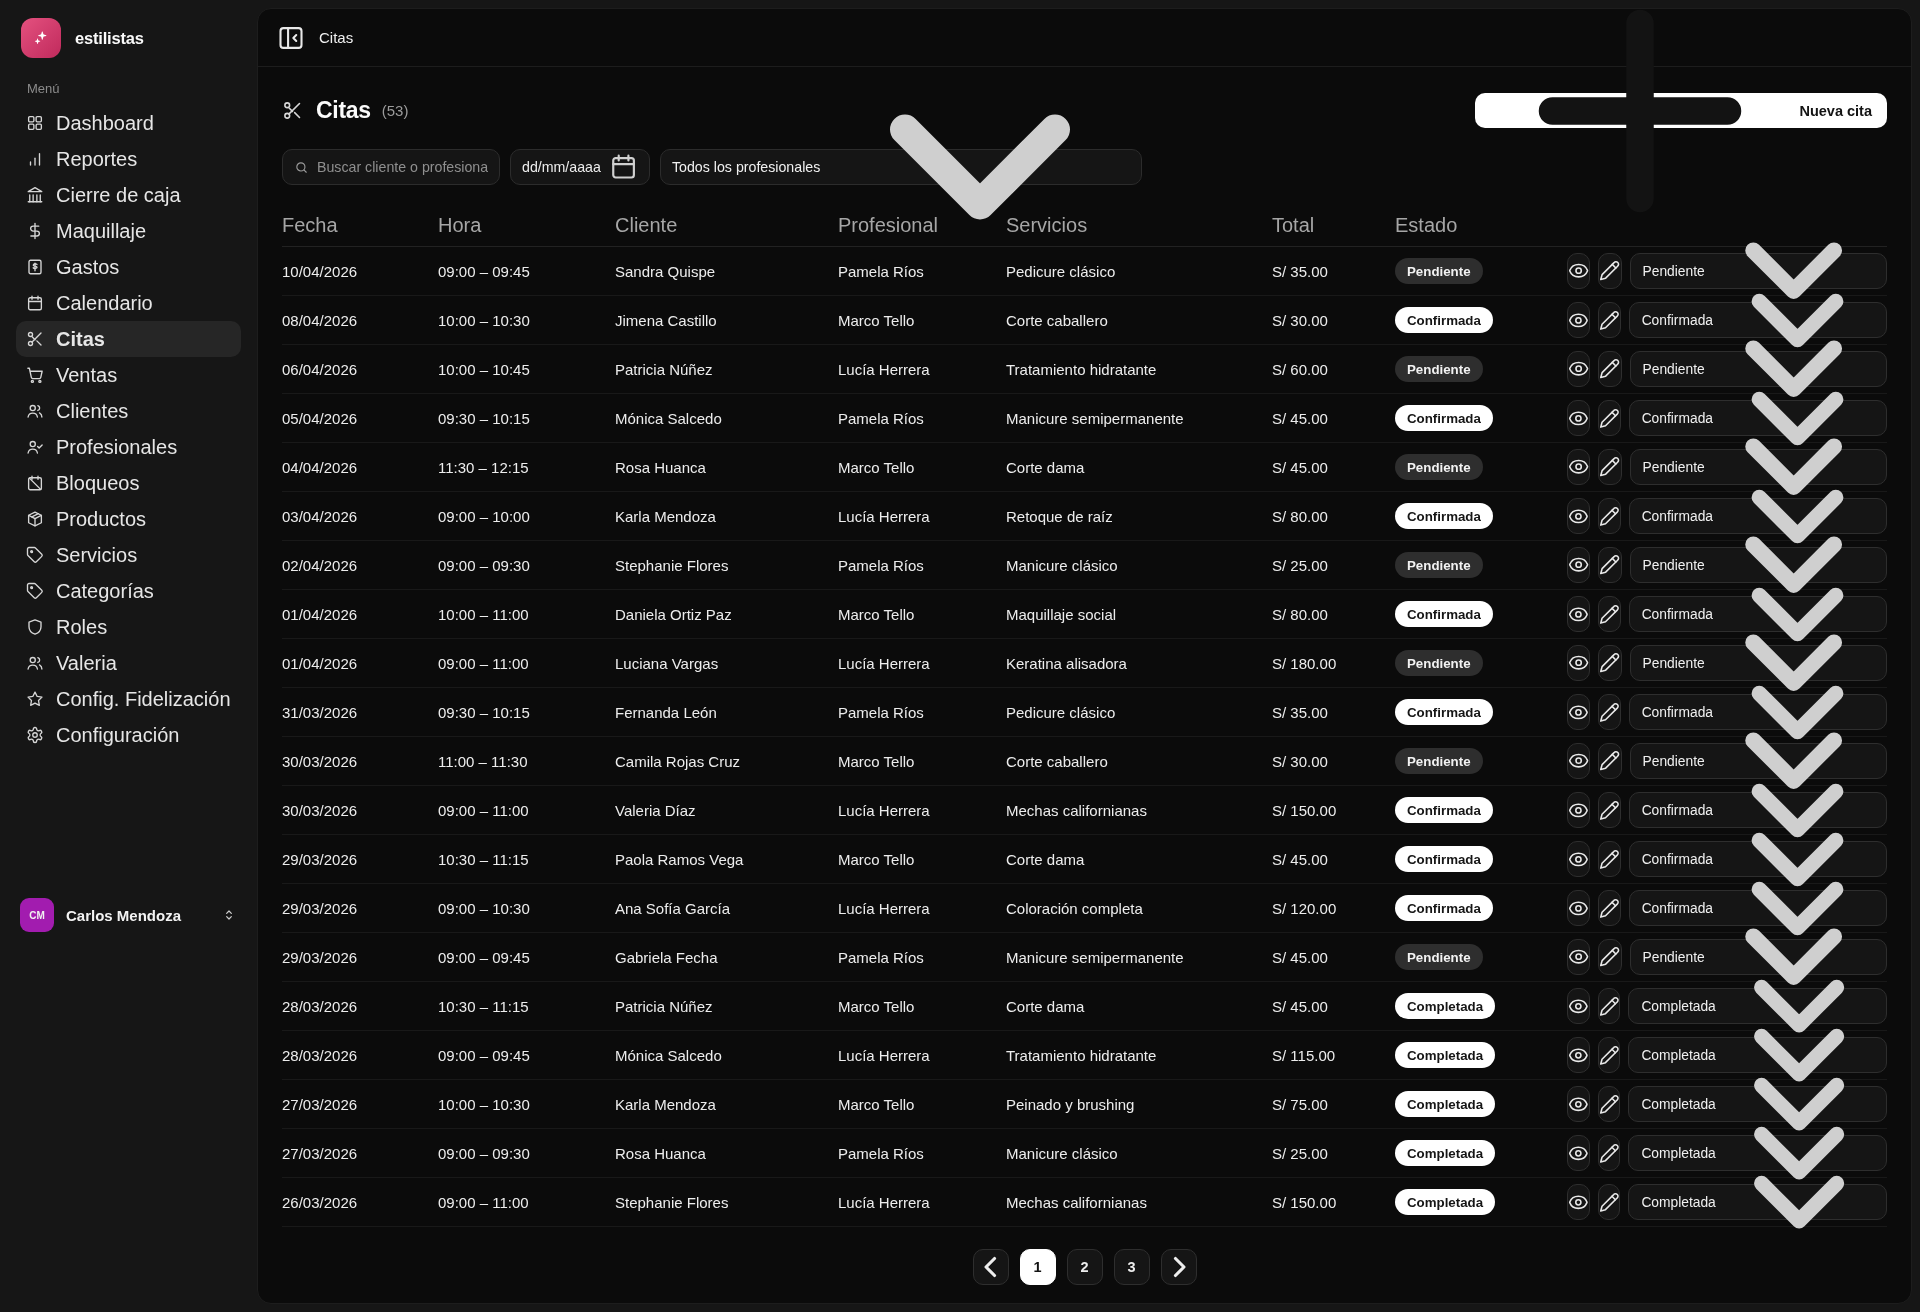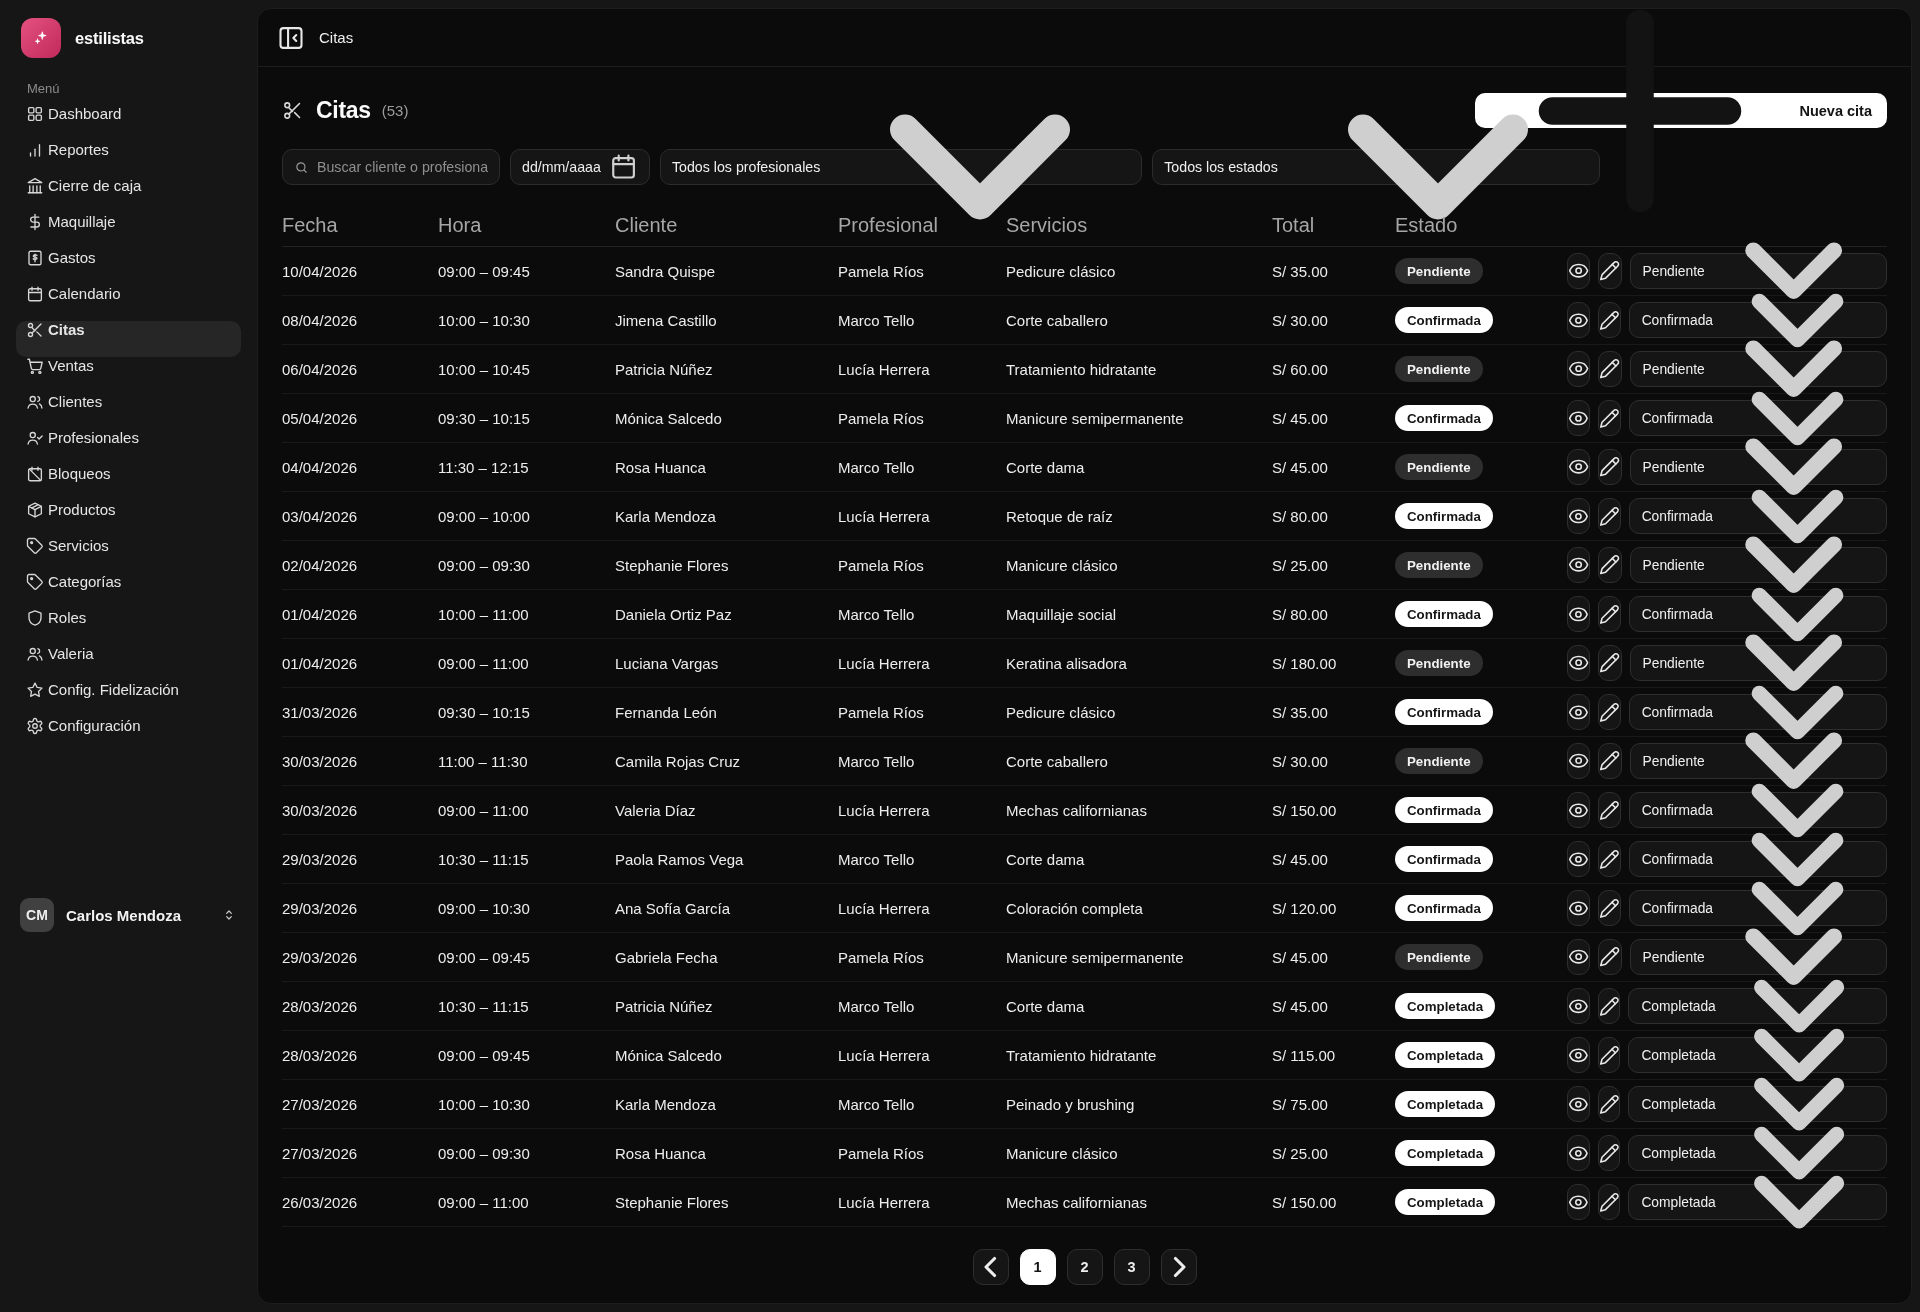--- a/index.html
+++ b/index.html
@@ -13,28 +13,28 @@
 
   
   .sidebar { width:257px; flex:0 0 257px; padding:18px 16px; display:flex; flex-direction:column; }
   .brand { display:flex; align-items:center; gap:14px; padding-left:5px; }
   .logo { width:40px; height:40px; border-radius:12px; background:linear-gradient(135deg,#e4517f,#c02a5c);
           display:flex; align-items:center; justify-content:center; }
   .logo svg { width:22px; height:22px; }
   .brand-name { font-size:16.5px; font-weight:700; letter-spacing:-0.2px; color:#fafafa; }
   .menu-label { margin:23px 0 9px 11px; font-size:13px; color:#8b8b8b; }
   .menu { display:flex; flex-direction:column; }
-  .menu-item { height:36px; display:flex; gap:4px; padding:0 10px;
-               border-radius:10px; font-size:15px; color:#e6e6e6; cursor:pointer; }
+  .menu-item { height:36px; display:flex; align-items:center; gap:12px; padding:0 10px;
+               border-radius:10px; font-size:20px; color:#e6e6e6; cursor:pointer; }
   .menu-item.active { background:#262626; font-weight:700; }
   .micon { width:18px; height:18px; display:inline-flex; color:#d6d6d6; flex:0 0 18px; }
   .micon svg { width:18px; height:18px; }
   .user-row { margin-top:145px; display:flex; align-items:center; gap:12px; padding:0 4px; cursor:pointer; }
-  .avatar { width:34px; height:34px; border-radius:9px; background:#404040; color:#f0f0f0;
-            display:flex; align-items:center; justify-content:center; font-size:14px; font-weight:700; }
+  .avatar { width:34px; height:34px; border-radius:9px; background:#a21caf; color:#f0f0f0;
+            display:flex; align-items:center; justify-content:center; font-size:10px; font-weight:700; }
   .user-name { font-size:15px; font-weight:700; color:#f3f3f3; }
   .user-caret { margin-left:auto; width:16px; height:16px; color:#cfcfcf; }
   .user-caret svg { width:16px; height:16px; }
 
   
   .main-card { flex:1; margin:8px 8px 8px 0; background:#0b0b0b; border:1px solid #1d1d1d;
                border-radius:14px; display:flex; flex-direction:column; overflow:hidden; }
   .topbar { height:58px; flex:0 0 58px; display:flex; align-items:center; gap:14px;
             padding:0 19px; border-bottom:1px solid #1d1d1d; }
   .collapse-btn { width:28px; height:28px; display:flex; align-items:center; justify-content:center;
@@ -368,28 +368,20 @@
             </span>
         </div>
         <div class="field select">
           <span>Todos los profesionales</span>
           <span style="display: inline-flex;">
               <svg viewBox="0 0 24 24" fill="none" stroke="currentColor" stroke-width="2.4" stroke-linecap="round" stroke-linejoin="round" style="width: 100%; height: 100%;">
                 <path d="m6 9 6 6 6-6"></path>
               </svg>
             </span>
         </div>
-        <div class="field select">
-          <span>Todos los estados</span>
-          <span style="display: inline-flex;">
-              <svg viewBox="0 0 24 24" fill="none" stroke="currentColor" stroke-width="2.4" stroke-linecap="round" stroke-linejoin="round" style="width: 100%; height: 100%;">
-                <path d="m6 9 6 6 6-6"></path>
-              </svg>
-            </span>
-        </div>
       </div>
 
       <div class="thead grid-row">
           <span>Fecha</span>
           <span>Hora</span>
           <span>Cliente</span>
           <span>Profesional</span>
           <span>Servicios</span>
           <span>Total</span>
           <span>Estado</span>

